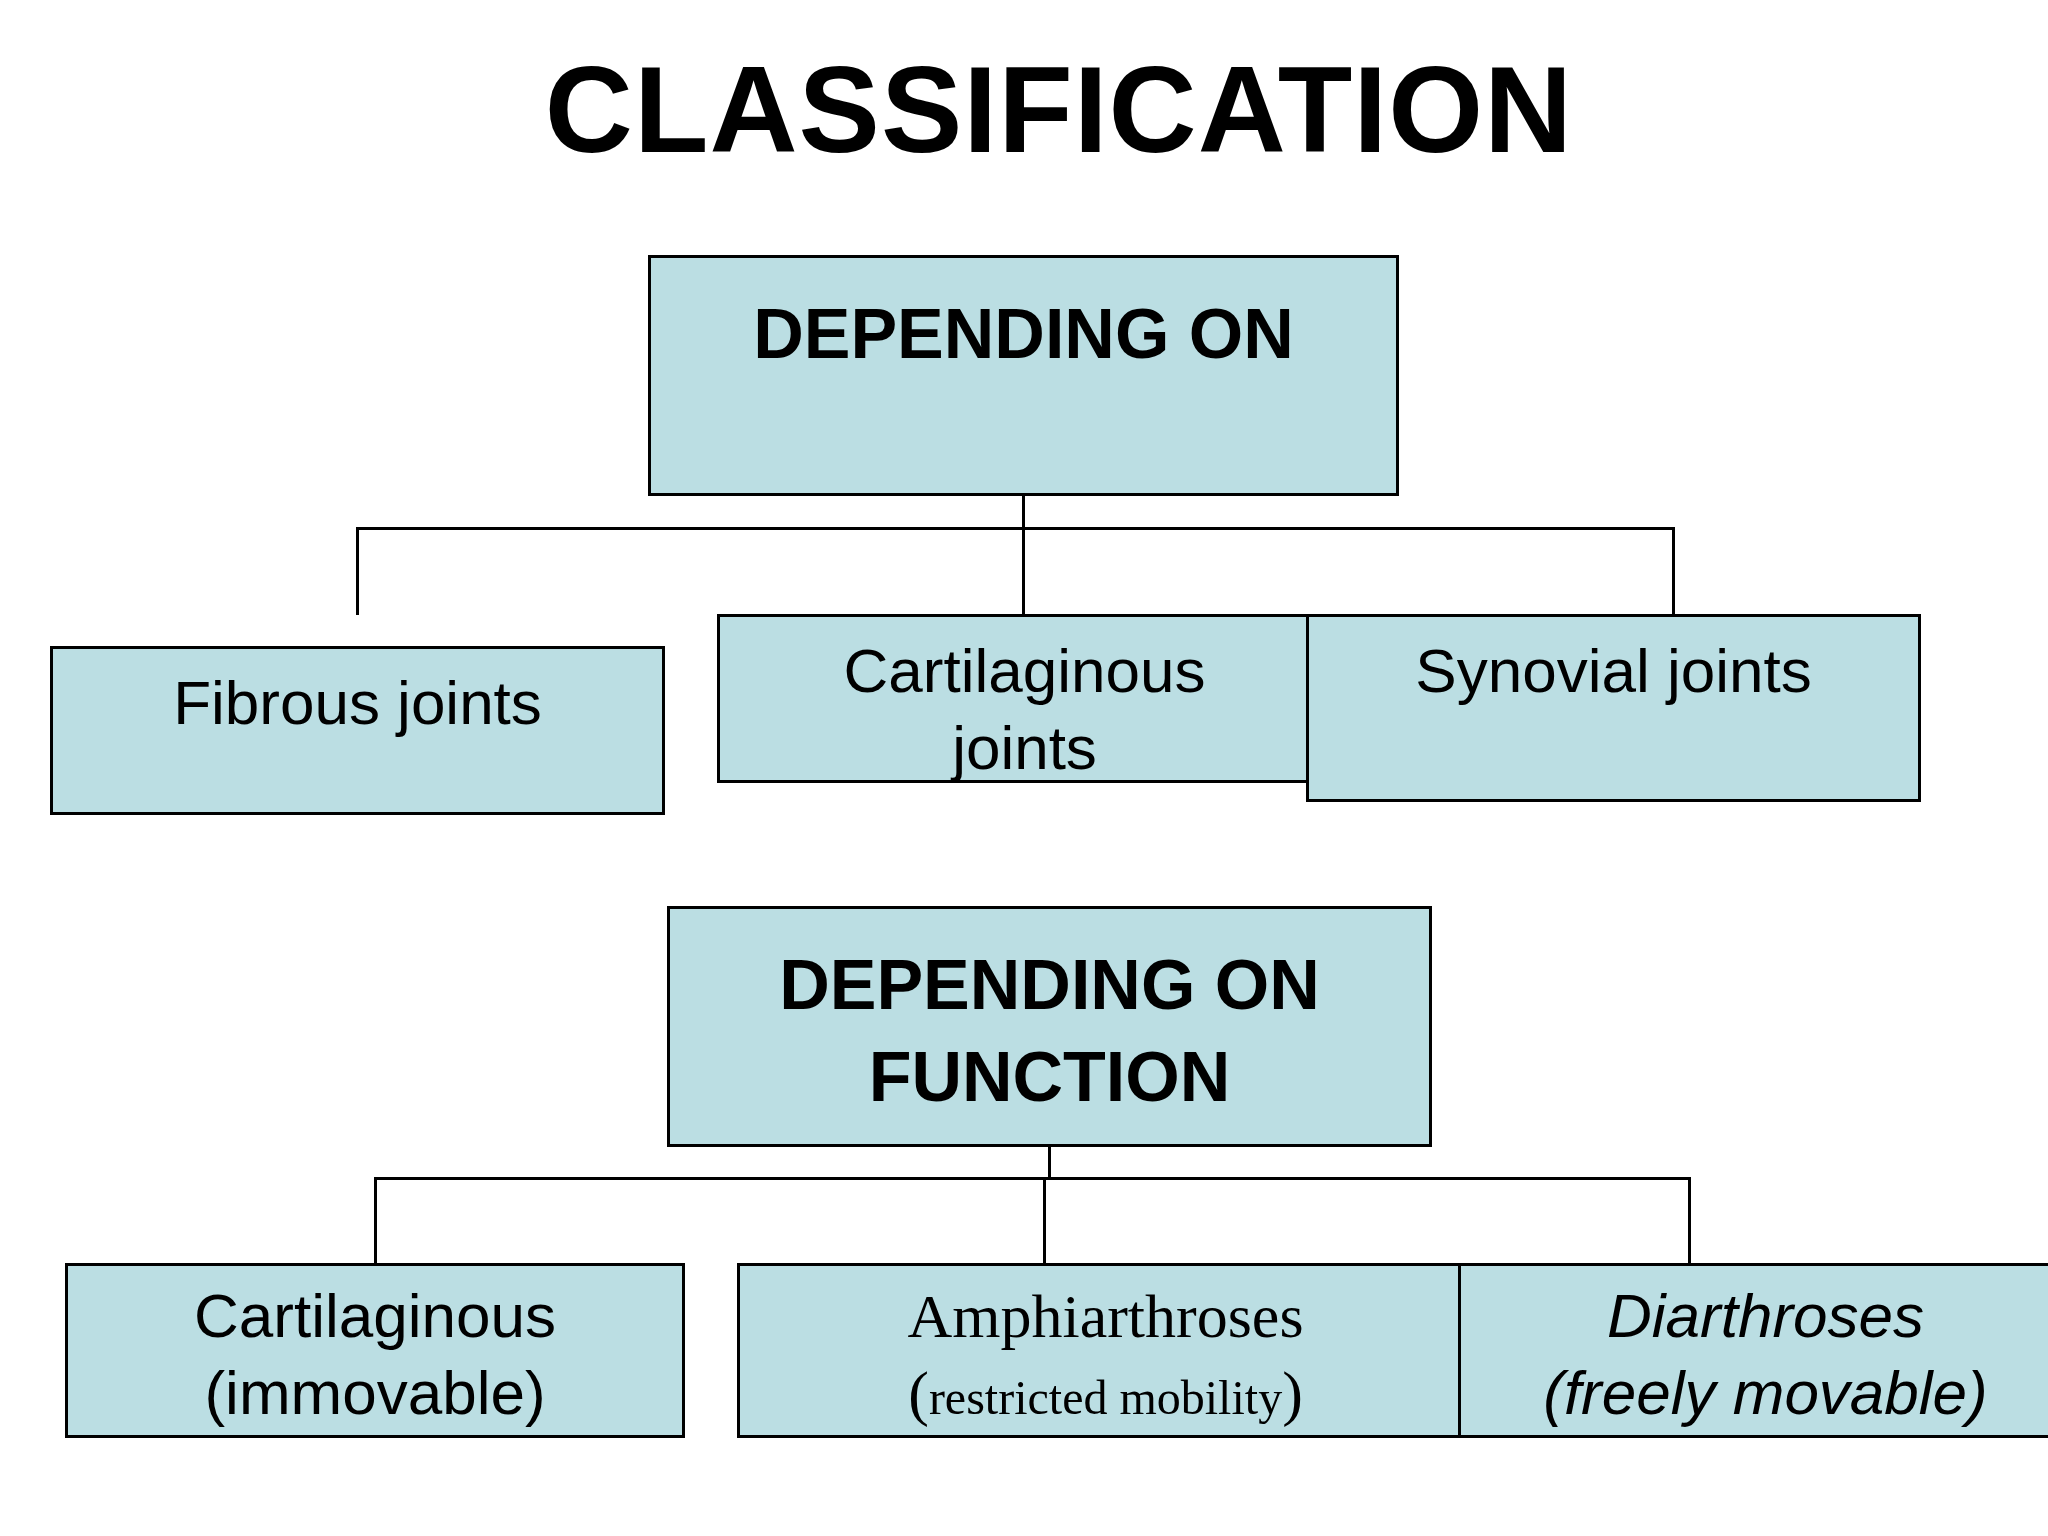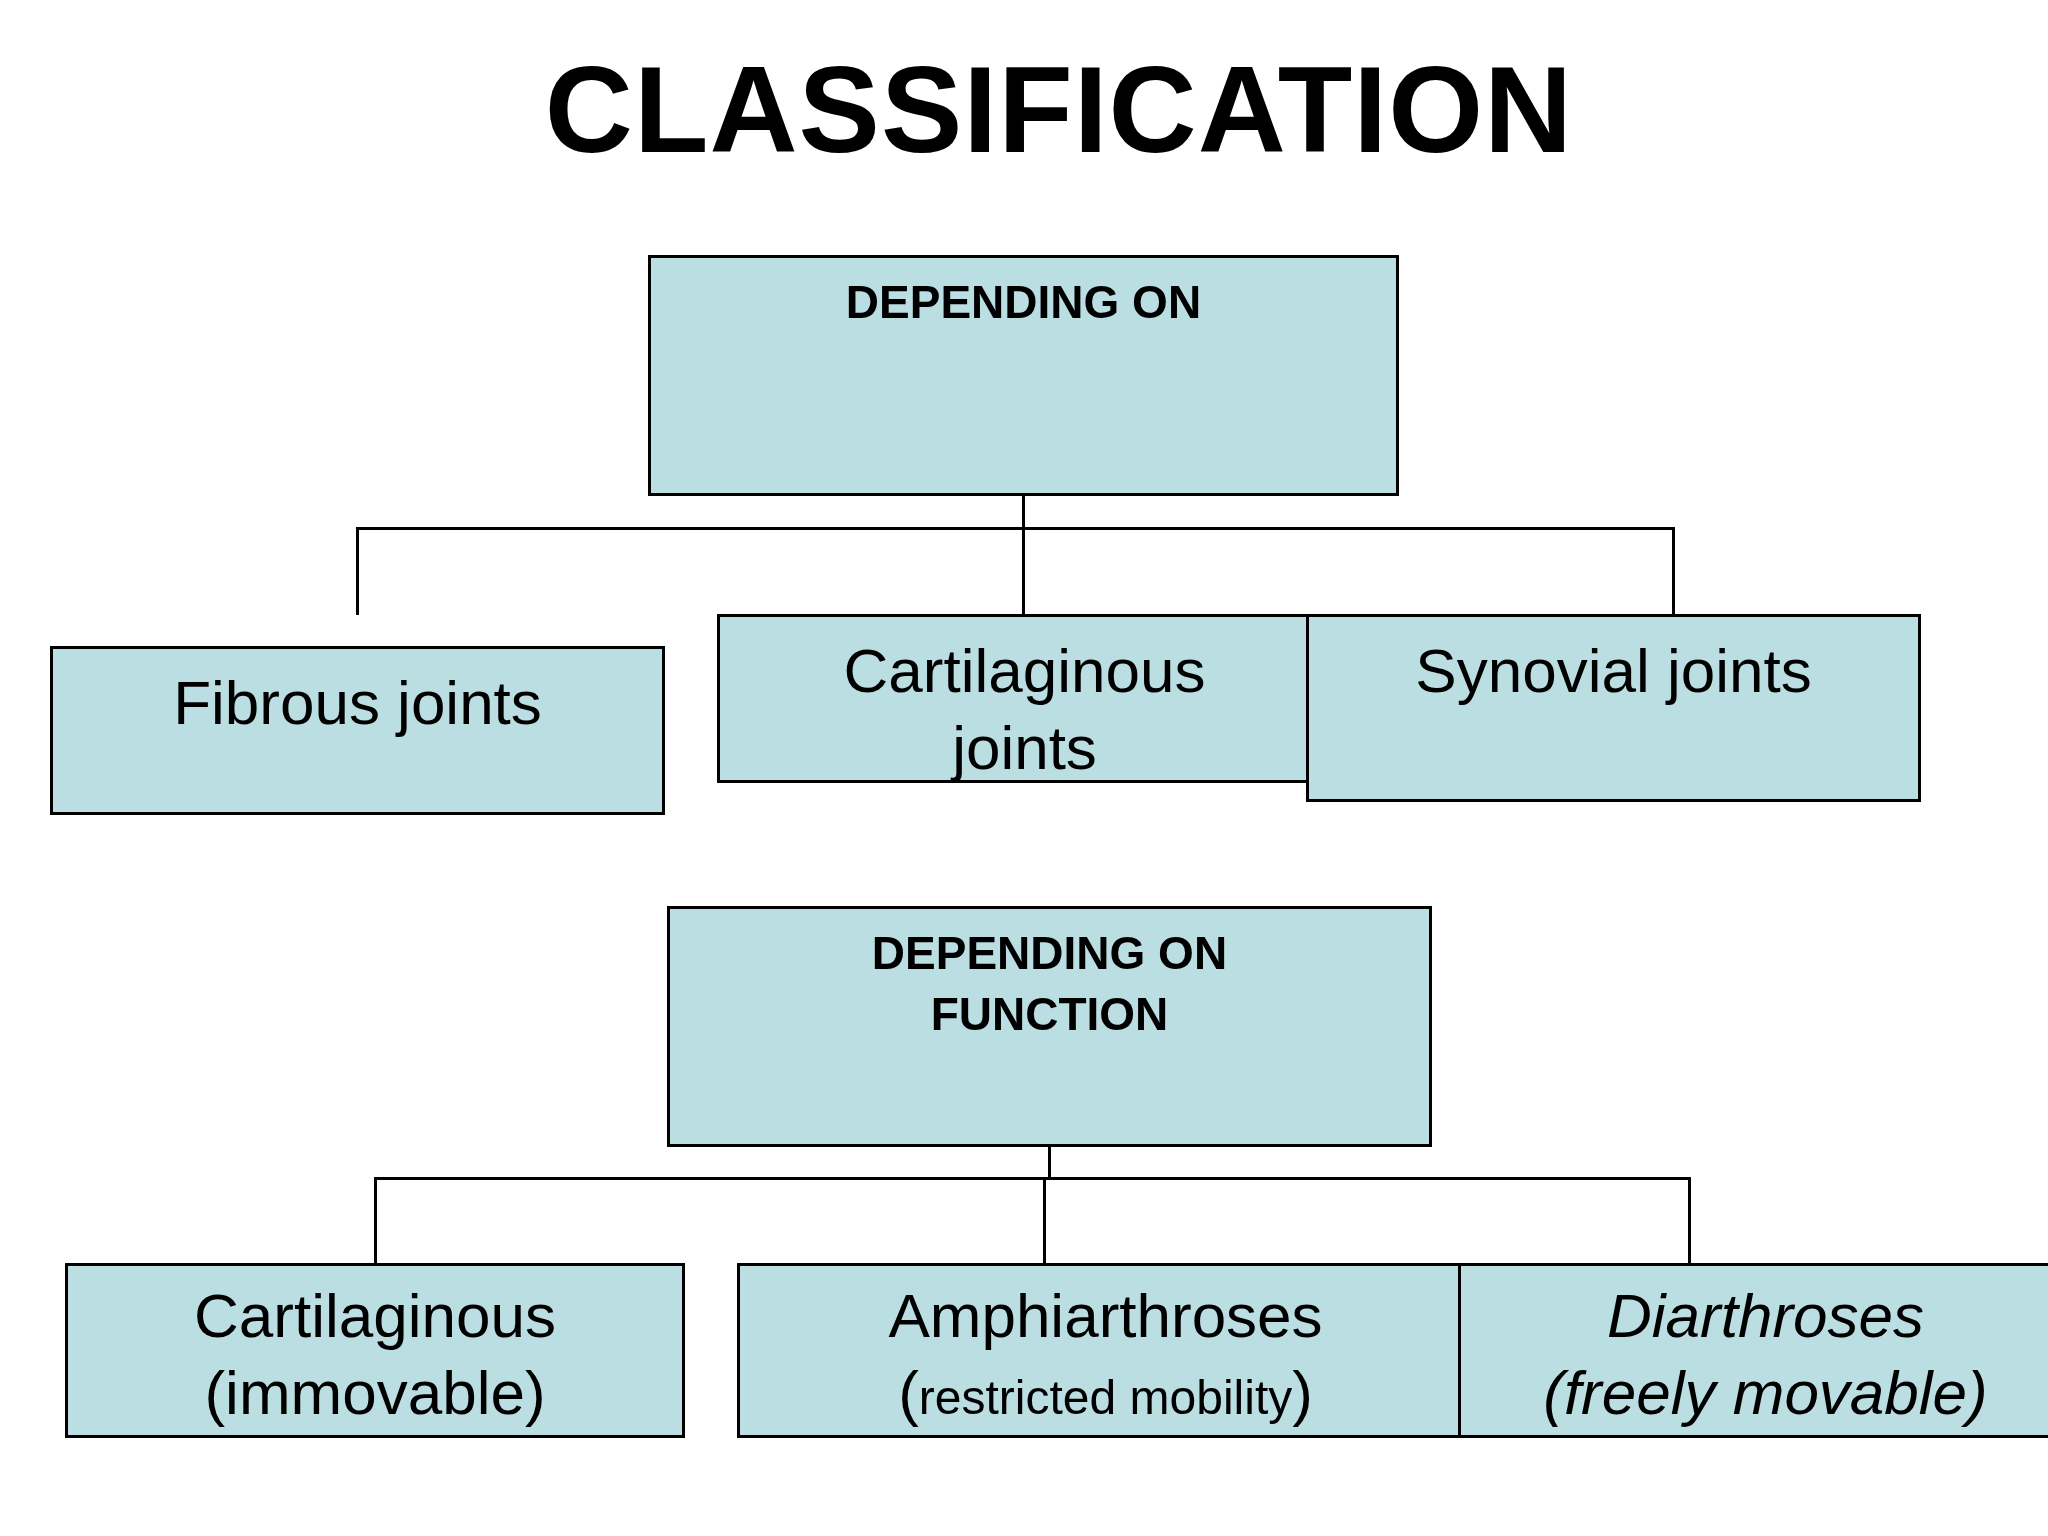--- a/index.html
+++ b/index.html
@@ -24,21 +24,21 @@
     white-space: nowrap;
     padding-left: 35px;
   }
   .box {
     position: absolute;
     background: var(--box-fill, #BBDEE3);
     border: 3px solid var(--box-border, #000000);
     box-sizing: border-box;
     text-align: center;
   }
-  .hdr { font-weight: bold; font-size: 46px; line-height: 1.32; padding-top: 14px; }
+  .hdr { font-weight: bold; font-size: 70px; line-height: 1.32; padding-top: 30px; }
   .node { font-size: 62px; line-height: 1.24; padding-top: 16px; }
   .node2 { font-size: 62px; line-height: 1.24; padding-top: 12px; }
   .small-inline { font-size: 48px; }
   .paren { font-size: 62px; }
   .line { position: absolute; background: var(--connector, #000000); }
   
   .s1-stub   { left: 1022px; top: 494px;  width: 3px;    height: 36px; }
   .s1-rail   { left: 356px;  top: 527px;  width: 1319px; height: 3px;  }
   .s1-drop-a { left: 356px;  top: 527px;  width: 3px;    height: 88px; }
   .s1-drop-b { left: 1022px; top: 527px;  width: 3px;    height: 88px; }
@@ -49,21 +49,21 @@
   .s2-drop-a { left: 374px;  top: 1177px; width: 3px;    height: 87px; }
   .s2-drop-b { left: 1043px; top: 1177px; width: 3px;    height: 87px; }
   .s2-drop-c { left: 1688px; top: 1177px; width: 3px;    height: 87px; }
   
   .root-structure { left: 648px;  top: 255px;  width: 751px; height: 241px; }
   .fibrous        { left: 50px;   top: 614px;  width: 615px; height: 169px; margin-top: 32px; }
   .cartilaginous  { left: 717px;  top: 614px;  width: 615px; height: 169px; }
   .synovial       { left: 1306px; top: 614px;  width: 615px; height: 188px; }
   .root-function  { left: 667px;  top: 906px;  width: 765px; height: 241px; }
   .synarthroses   { left: 65px;   top: 1263px; width: 620px; height: 175px; }
-  .amphiarthroses { left: 737px;  top: 1263px; width: 737px; height: 175px; }
+  .amphiarthroses { left: 737px;  top: 1263px; width: 737px; height: 175px; font-family: Liberation Serif, serif; }
   .diarthroses    { left: 1458px; top: 1263px; width: 615px; height: 175px; font-style: italic; }
 </style>
 </head>
 <body>
 
 <div class="canvas">
 
   <div class="title">CLASSIFICATION</div>
 
   <div class="box hdr root-structure">

